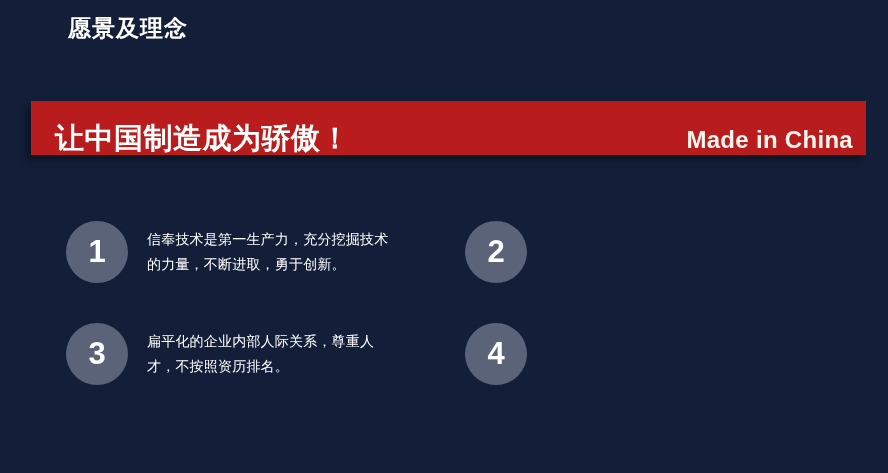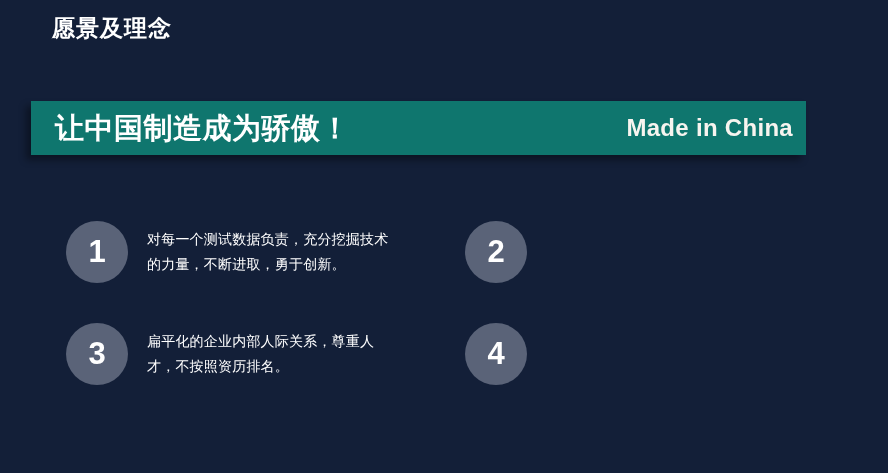--- a/index.html
+++ b/index.html
@@ -19,41 +19,41 @@
   .slide {
     position: relative;
     width: 888px;
     height: 473px;
     background: #131f38;
   }
 
   
   .page-title {
     position: absolute;
-    left: 52px;
+    left: 68px;
     top: 12px;
     font-size: 23px;
     line-height: 32px;
     font-weight: bold;
     color: #ffffff;
     letter-spacing: 1px;
     white-space: nowrap;
   }
 
   
   .banner {
     position: absolute;
     left: 31px;
     top: 101px;
-    width: 775px;
+    width: 835px;
     height: 54px;
-    background: #0f766e;
+    background: #b91c1c;
     box-shadow: -5px 5px 7px rgba(0, 0, 0, 0.38);
     display: flex;
-    align-items: center;
+    align-items: flex-end;
     justify-content: space-between;
     box-sizing: border-box;
     padding: 0 13px 0 24px;
   }
   .banner-headline {
     font-size: 29px;
     line-height: 34px;
     font-weight: bold;
     color: #ffffff;
     letter-spacing: 0.5px;
@@ -125,21 +125,21 @@
 
   <div class="banner">
     <div class="banner-headline">让中国制造成为骄傲！</div>
     <div class="banner-tagline">Made in China</div>
   </div>
 
   <div class="items">
 
     <div class="item item-left">
       <div class="badge">1</div>
-      <div class="item-text">对每一个测试数据负责，充分挖掘技术的力量，不断进取，勇于创新。</div>
+      <div class="item-text">信奉技术是第一生产力，充分挖掘技术的力量，不断进取，勇于创新。</div>
     </div>
 
     <div class="item item-right">
       <div class="badge">2</div>
     </div>
 
     <div class="item item-left">
       <div class="badge">3</div>
       <div class="item-text">扁平化的企业内部人际关系，尊重人才，不按照资历排名。</div>
     </div>

